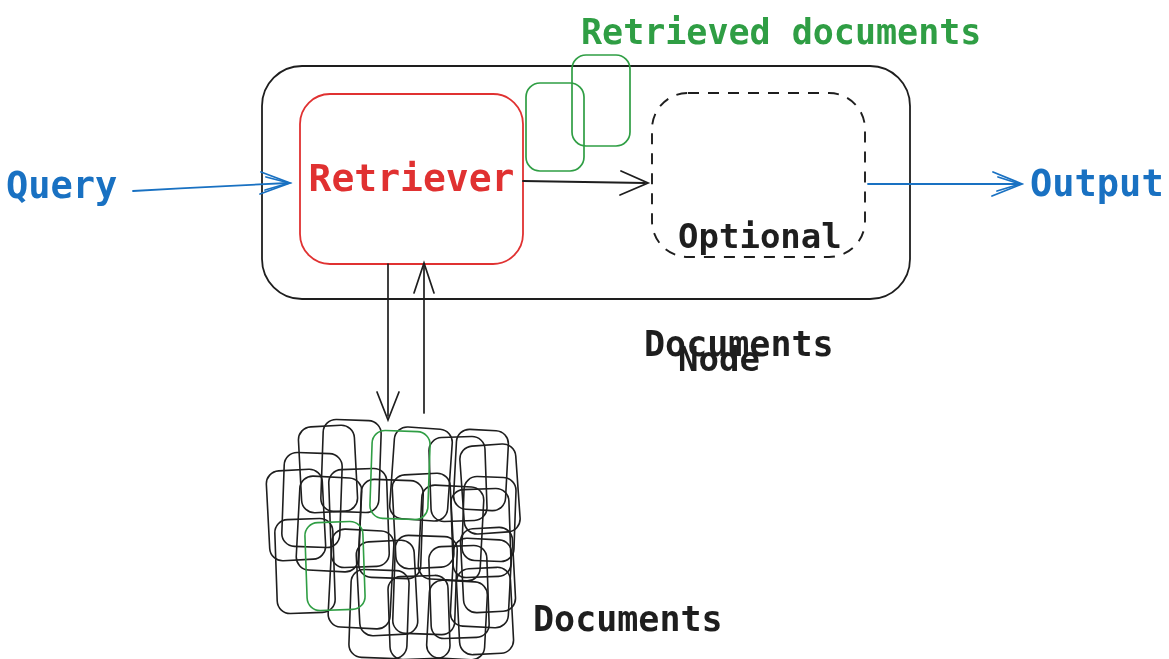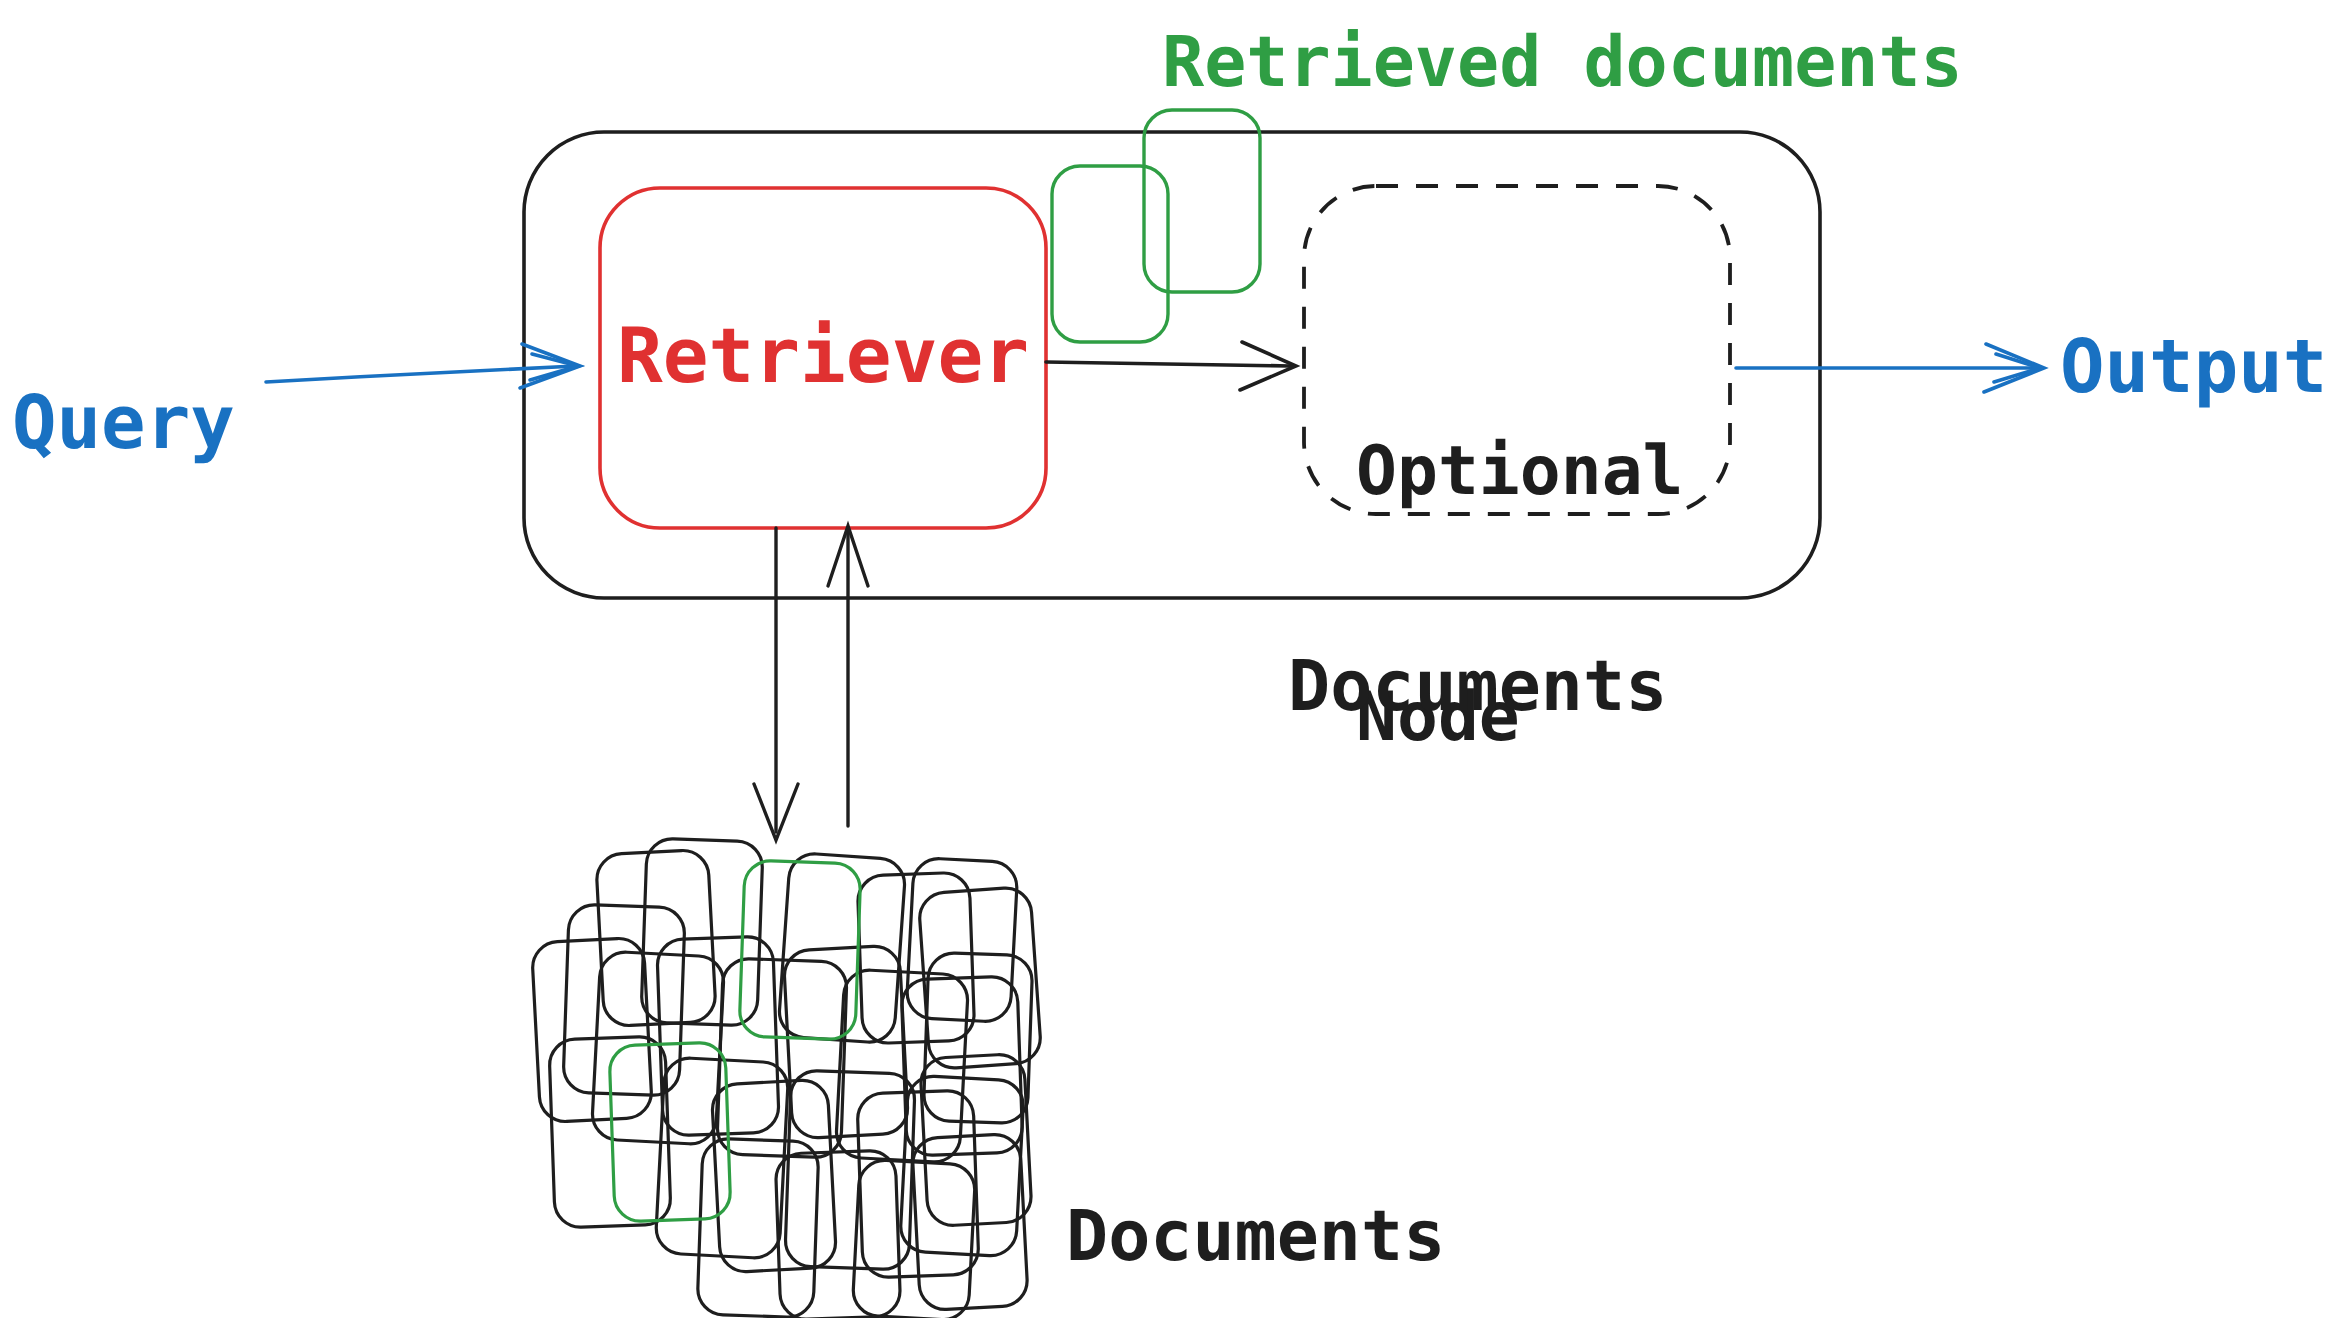--- a/index.html
+++ b/index.html
@@ -12,21 +12,21 @@
   svg.diagram{position:absolute;left:0;top:0;}
   .label{
     position:absolute;white-space:pre;font-weight:bold;
     letter-spacing:0;line-height:1.15;
   }
   .lbl-green{color:var(--green);}
   .lbl-blue{color:var(--blue);}
   .lbl-red{color:var(--red);}
   .lbl-black{color:var(--black);}
   .retrieved-label{left:581px;top:12px;font-size:35px;}
-  .query-label{left:6px;top:165px;font-size:37px;margin-top:26px;}
+  .query-label{left:6px;top:165px;font-size:37px;}
   .output-label{left:1030px;top:163px;font-size:37px;}
   .retriever-label{
     left:300px;top:94px;width:223px;height:170px;
     display:flex;align-items:center;justify-content:center;
     font-size:38px;
   }
   .optional-label{left:678px;top:134px;font-size:34px;line-height:41px;}
   .pipeline-label{left:644px;top:324px;font-size:35px;}
   .documents-label{left:533px;top:555px;font-size:35px;margin-top:44px;}
 </style>

